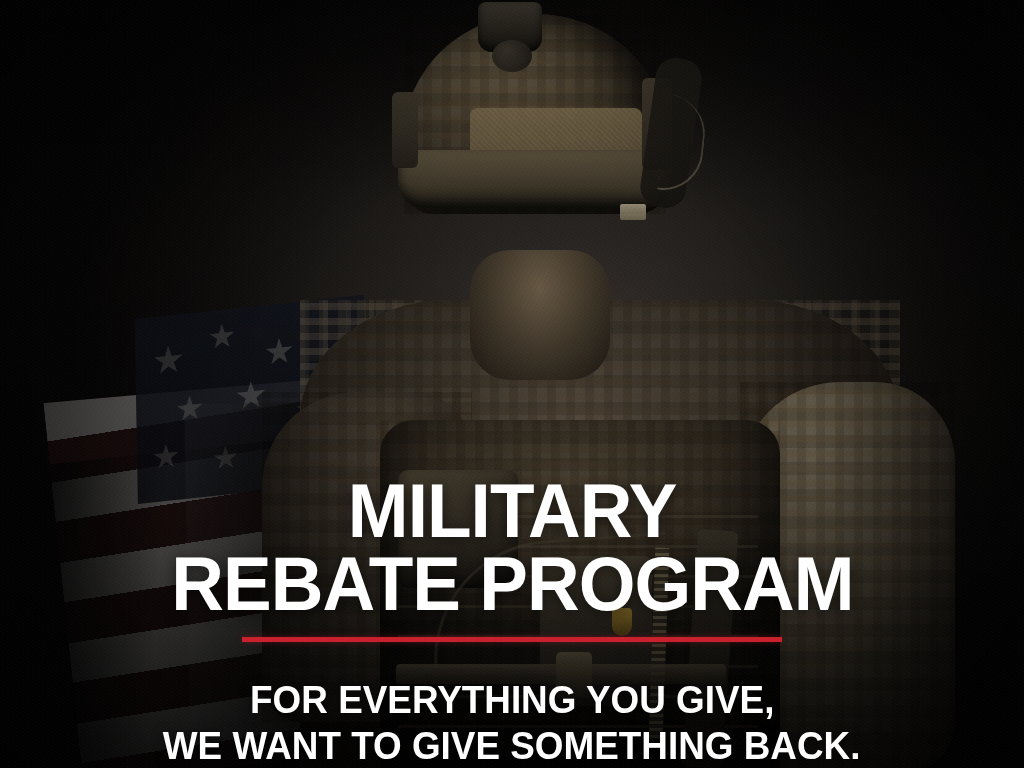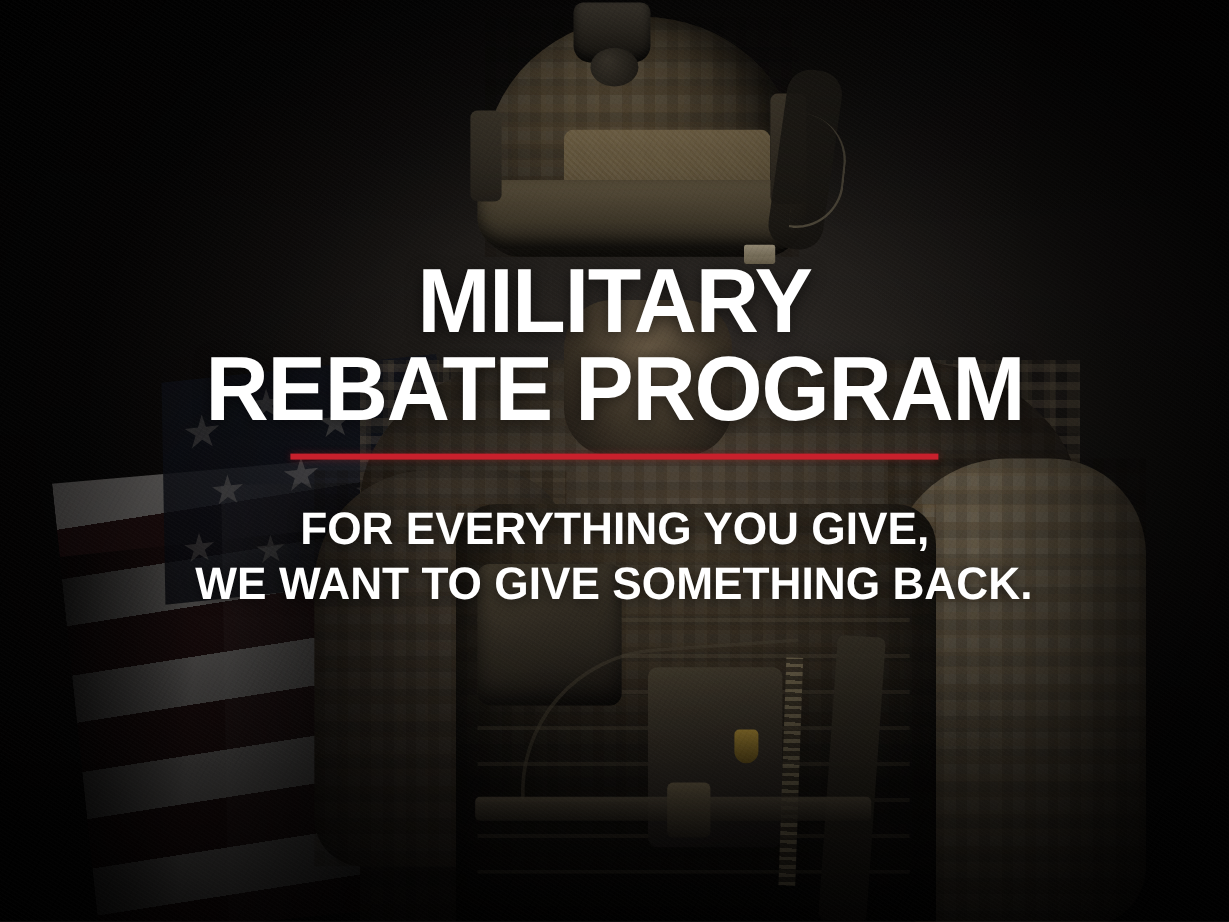--- a/index.html
+++ b/index.html
@@ -264,21 +264,21 @@
     background-image:
       repeating-linear-gradient(31deg, rgba(255,255,255,.022) 0 1px, transparent 1px 3px),
       repeating-linear-gradient(119deg, rgba(0,0,0,.05) 0 1px, transparent 1px 4px);
     opacity:.6;
   }
 
   
   .overlay {
     position:absolute; inset:0;
     display:flex; flex-direction:column;
-    align-items:center; justify-content:flex-start;
+    align-items:center; justify-content:flex-end;
     padding-top:216px;
     text-align:center;
   }
   .headline {
     color:#fff;
     font-weight:700;
     font-size:76px;
     line-height:.96;
     letter-spacing:-1px;
     text-transform:uppercase;

